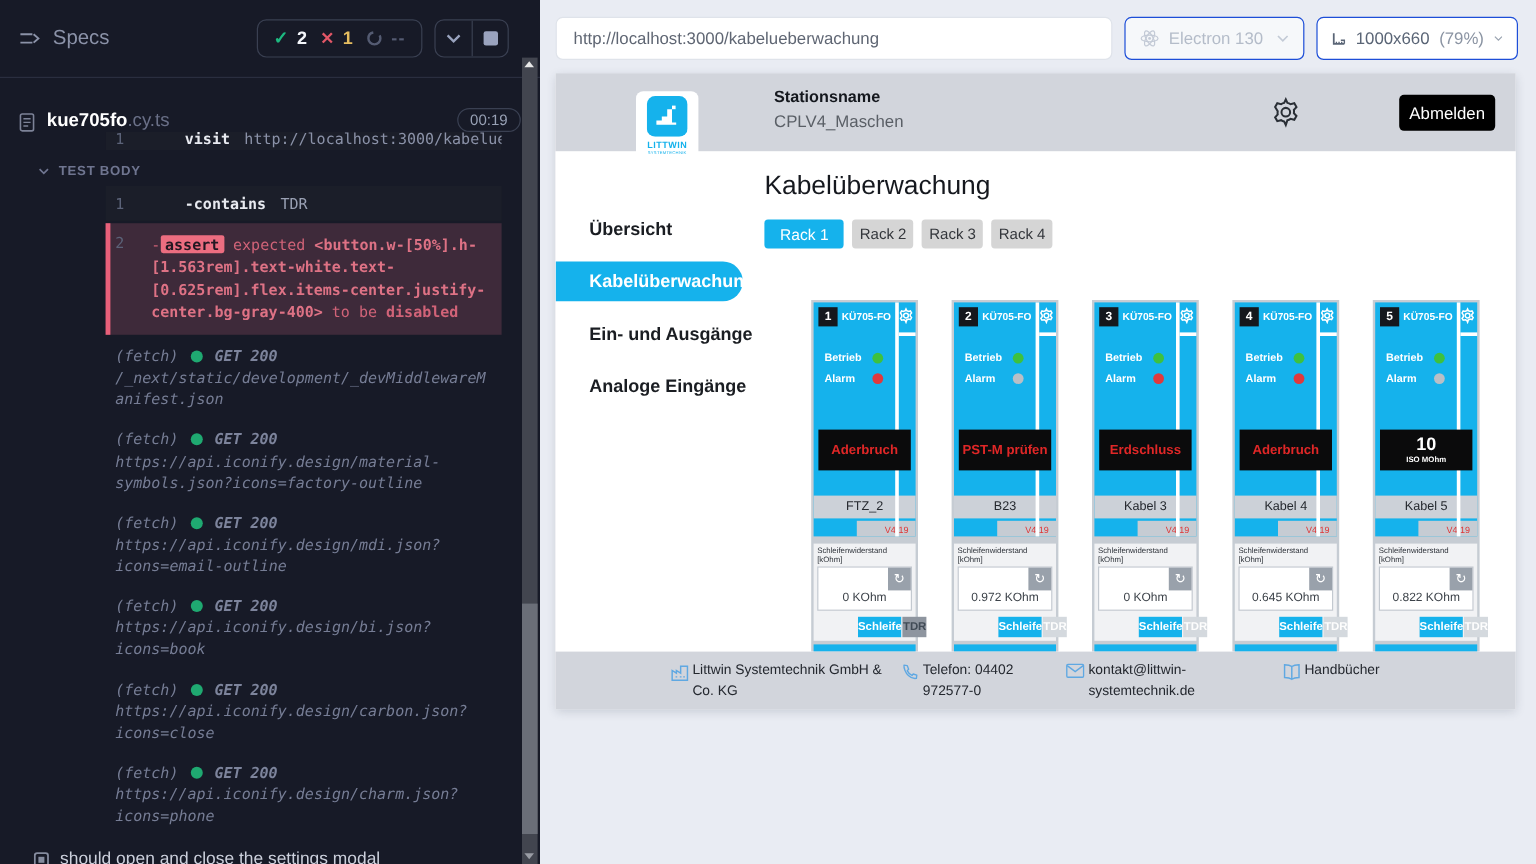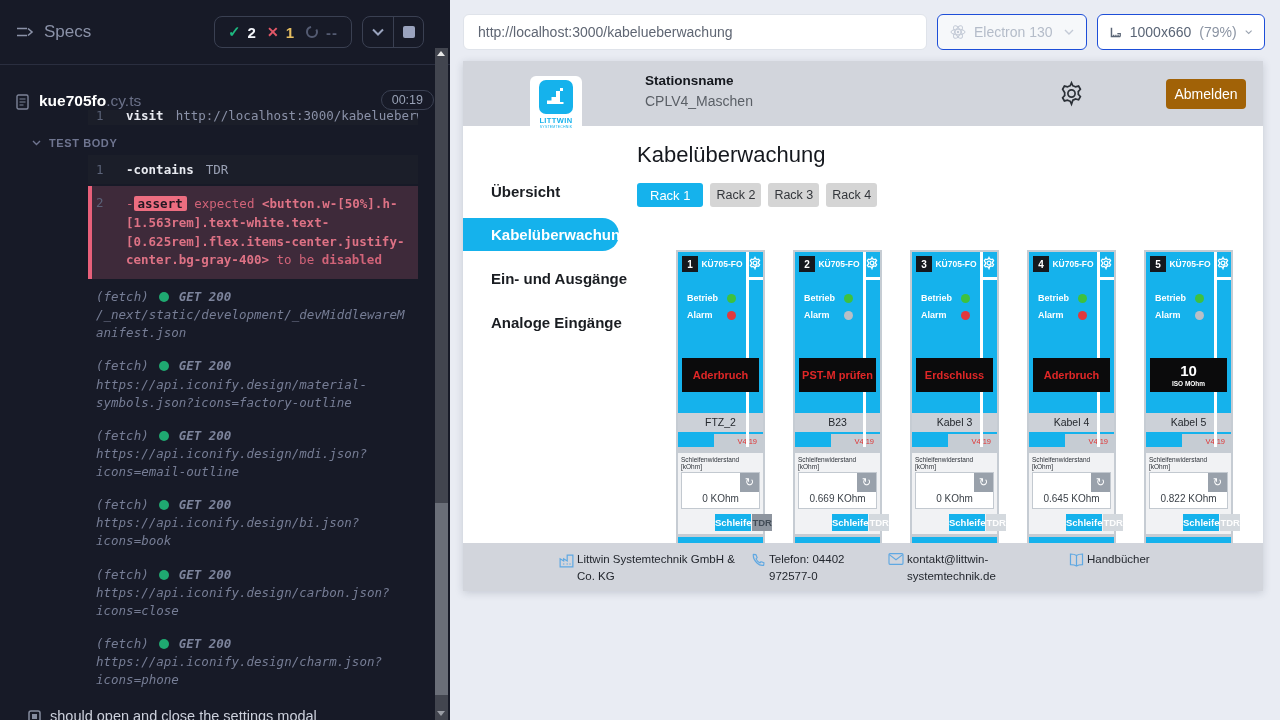--- a/index.html
+++ b/index.html
@@ -28,21 +28,21 @@
   .spec-name { flex:1; margin-left:10px; font-size:15.5px; color:#fff; font-weight:bold; }
   .spec-ext { color:#6a7088; font-weight:normal; }
   .time-pill { border:1px solid #3a4052; border-radius:12px; color:#98a1b5; font-size:12.5px; padding:2px 10px; }
   .clipped-row { height:15px; overflow:hidden; position:relative; margin-left:88px; width:330px; }
   .cmd-row-visit { position:absolute; bottom:-2px; left:0; right:0; background:#1b1e29; display:flex; padding:5px 8px 4px 8px; font-family:"DejaVu Sans Mono", monospace; font-size:12.5px; }
   .section-hdr { display:flex; align-items:center; gap:8px; color:#6f7590; font-size:11px; font-weight:bold; letter-spacing:.6px; margin:12px 0 6px 32px; }
   .cmd-list { margin-left:88px; width:330px; font-family:"DejaVu Sans Mono", monospace; }
   .cmd-row { background:#1b1e29; display:flex; padding:7px 8px; font-size:12.5px; margin-bottom:2px; }
   .cmd-num { width:18px; color:#5b6278; flex:0 0 18px; }
   .cmd-gap { width:12px; flex:0 0 12px; }
-  .cmd-bold { color:#e8eaf0; font-weight:bold; }
+  .cmd-bold { color:#e8eaf0; font-weight:bold;margin-left:28px; }
   .cmd-arg { color:#9aa1b4; margin-left:12px; }
   .cmd-url { color:#8b92a8; margin-left:12px; }
   .cmd-row-failed { background:#3e2a3a; border-left:4px solid #e8607a; padding:9px 8px 9px 4px; margin-bottom:4px; }
   .assert-msg { color:#d16378; line-height:1.5; overflow-wrap:anywhere; }
   .assert-badge { background:#ec6d80; color:#231822; font-weight:bold; padding:0 4px; border-radius:2px; }
   .assert-sel { color:#de7285; font-weight:bold; }
   .assert-word { font-weight:bold; }
   .fetch-block { padding:5px 8px; font-size:12.5px; font-style:italic; color:#767d95; line-height:1.45; margin-bottom:5px; }
   .fetch-head { display:flex; align-items:center; gap:10px; }
   .green-dot { width:10px; height:10px; border-radius:50%; background:#1fa971; display:inline-block; flex:0 0 10px; }
@@ -67,21 +67,21 @@
 
   .app { position:relative; width:800px; height:530px; margin:11px 0 0 13px; background:#fff; box-shadow:0 2px 8px rgba(40,50,70,.18); }
   .app-header { position:relative; height:65px; background:#d2d5dc; }
   .logo-box { position:absolute; left:67px; top:15px; width:52px; height:62px; background:#fff; border-radius:6px; z-index:3; display:flex; flex-direction:column; align-items:center; padding-top:4px; }
   .logo-name { color:#15b2ec; font-size:7.5px; font-weight:bold; letter-spacing:.4px; margin-top:2px; }
   .logo-sub { color:#15b2ec; font-size:3.5px; letter-spacing:.2px; }
   .station { position:absolute; left:182px; top:12px; }
   .station-label { font-size:13.5px; font-weight:bold; color:#15181e; }
   .station-value { font-size:14px; color:#5a5f66; margin-top:5px; }
   .hdr-gear { position:absolute; left:595px; top:19px; cursor:pointer; }
-  .logout-btn { position:absolute; right:17px; top:18px; width:80px; height:30px; background:#a16207; color:#fff; border:none; border-radius:4px; font-size:14px; font-family:"Liberation Sans",sans-serif; cursor:pointer; }
+  .logout-btn { position:absolute; right:17px; top:18px; width:80px; height:30px; background:#000000; color:#fff; border:none; border-radius:4px; font-size:14px; font-family:"Liberation Sans",sans-serif; cursor:pointer; }
 
   .app-body { display:flex; height:417px; overflow:hidden; background:#fff; }
   .app-sidebar { flex:0 0 165px; padding-top:43px; }
   .side-item { height:44px; display:flex; align-items:center; padding-left:28px; font-size:15px; font-weight:600; color:#1a1d22; cursor:pointer; }
   .side-item.v-active { width:156px; height:33px; margin:5px 0; background:#15b2ec; color:#fff; border-radius:0 17px 17px 0; }
   .app-content { flex:1; padding:16px 0 0 9px; }
   .content-title { font-size:22px; font-weight:normal; color:#15181e; }
   .tabs { display:flex; gap:7px; margin-top:15px; }
   .tab { height:24px; padding:0 6px; border:none; font-size:12.5px; font-family:"Liberation Sans",sans-serif; background:#d5d5d5; color:#33363b; border-radius:3px; cursor:pointer; }
   .tab.v-active { background:#15b2ec; color:#fff; font-size:13px; padding:0 13px; }
@@ -456,21 +456,21 @@
                   <div class="cable-band">B23</div>
                   <div class="version-row">
                     <span class="vr-cyan"></span>
                     <span class="vr-gray">V4.19</span>
                   </div>
                 </div>
                 <div class="card-lower">
                   <div class="meas-label">Schleifenwiderstand [kOhm]</div>
                   <div class="meas-box">
                     <button class="refresh-btn">↻</button>
-                    <div class="meas-value">0.669 KOhm</div>
+                    <div class="meas-value">0.972 KOhm</div>
                   </div>
                   <div class="btn-row">
                     <button class="card-btn btn-schleife">Schleife</button>
                     <button class="card-btn btn-tdr v-light">TDR</button>
                   </div>
                 </div>
                 <div class="card-strip"></div>
               </div>
 
               <div class="card">

